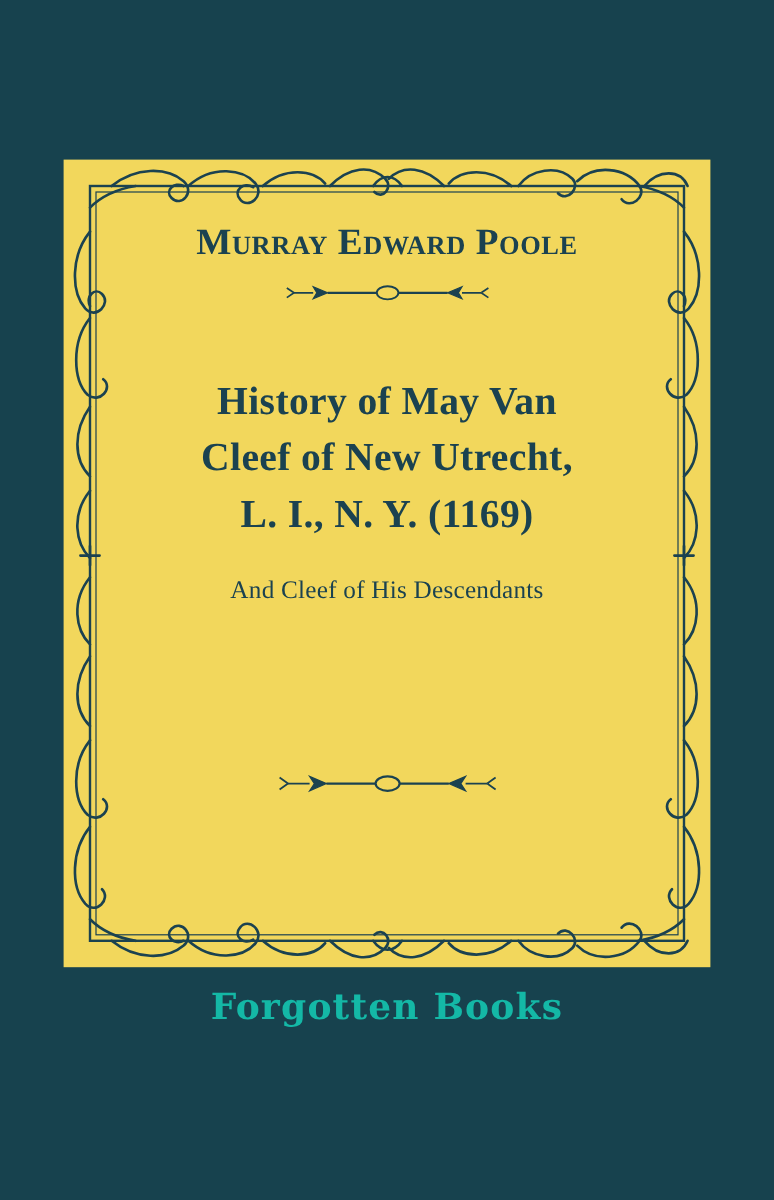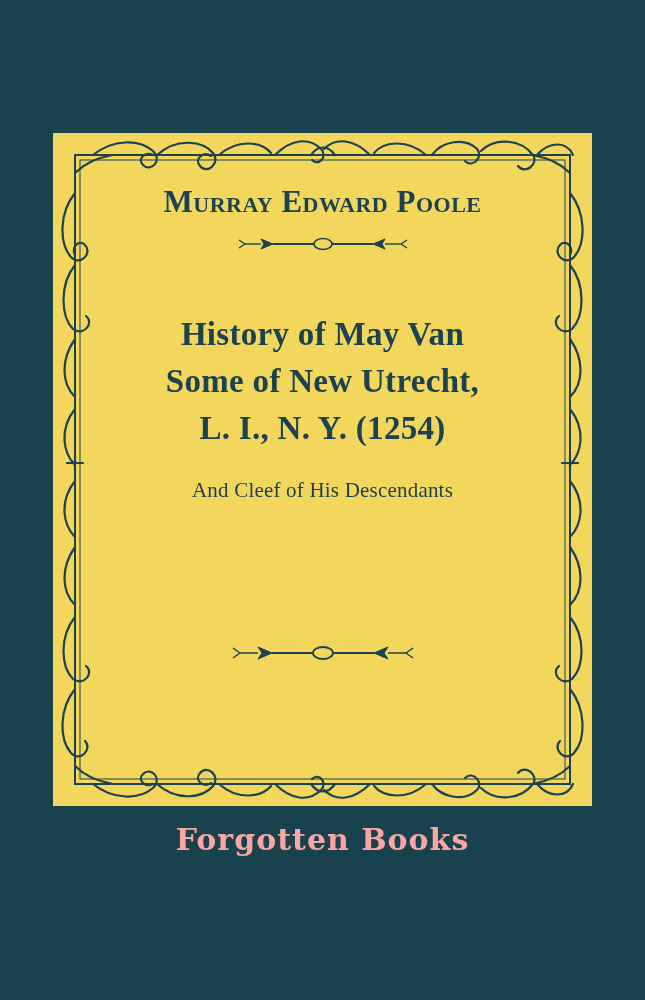--- a/index.html
+++ b/index.html
@@ -88,21 +88,21 @@
     width: 210px;
     height: 24px;
   }
   
   .logo {
     position: absolute;
     left: 0;
     top: 822px;
     width: 645px;
     text-align: center;
-    color: #fca5a5;
+    color: #14b8a6;
     font-size: 30px;
     letter-spacing: 1px;
     font-family: "DejaVu Serif", serif;
     font-weight: 700;
   }
   .logo span {
     display: inline-block;
   }
 </style>
 </head>
@@ -190,22 +190,22 @@
           <path d="M50 11 l -12 -5 l 3 5 l -3 5 z"></path>
           <path d="M162 11 l 16 0" stroke-width="1.4"></path>
           <path d="M38 11 l -16 0" stroke-width="1.4"></path>
           <path d="M178 11 l 6 -4 M178 11 l 6 4" stroke-width="1.4" fill="none"></path>
           <path d="M22 11 l -6 -4 M22 11 l -6 4" stroke-width="1.4" fill="none"></path>
         </g>
       </svg>
 
       <div class="title">
         <div>History of May Van</div>
-        <div>Some of New Utrecht,</div>
-        <div>L. I., N. Y. (1254)</div>
+        <div>Cleef of New Utrecht,</div>
+        <div>L. I., N. Y. (1169)</div>
       </div>
 
       <div class="subtitle">And Cleef of His Descendants</div>
     </div>
 
     <svg class="lower-divider" viewBox="0 0 210 24">
       <g fill="#1b4250" stroke="#1b4250">
         <path d="M105 12 m-10 0 a10 6 0 1 0 20 0 a10 6 0 1 0 -20 0" fill="none" stroke-width="1.8"></path>
         <path d="M115 12 L 156 12" stroke-width="2"></path>
         <path d="M95 12 L 54 12" stroke-width="2"></path>

